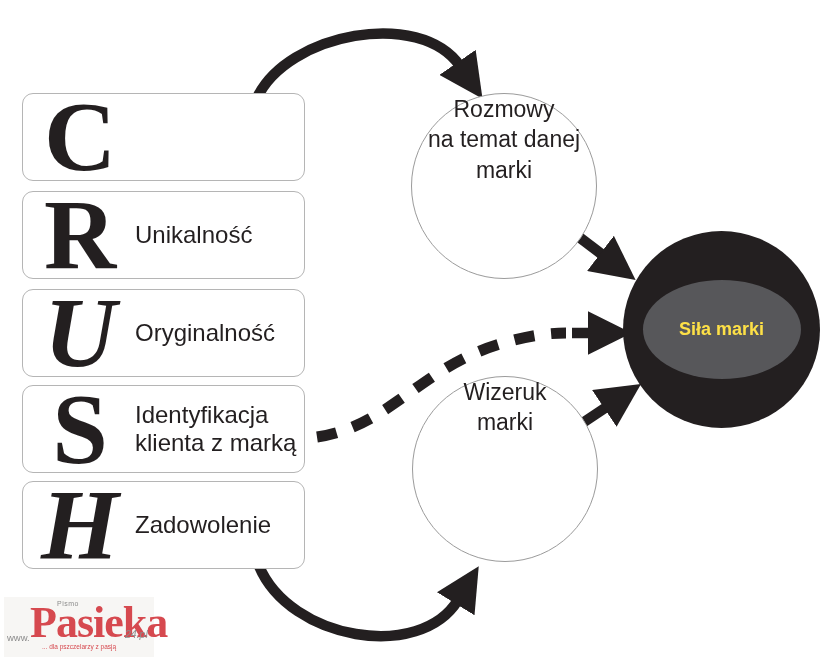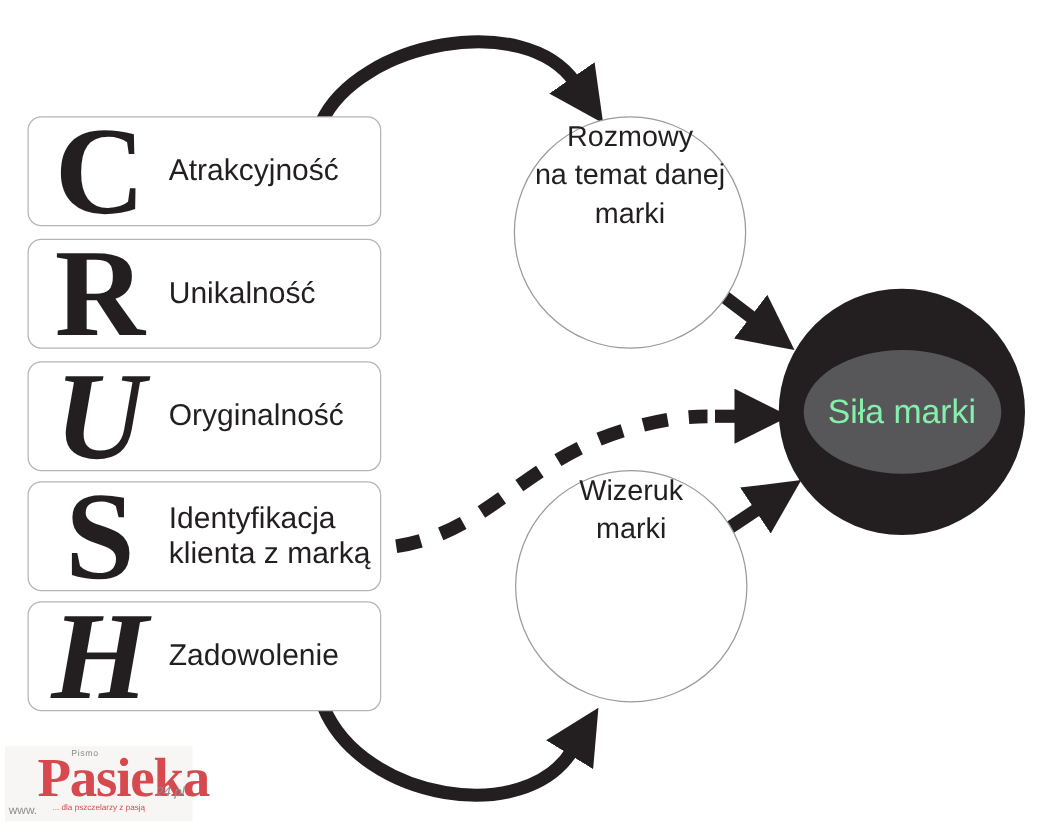--- a/index.html
+++ b/index.html
@@ -43,27 +43,27 @@
     position:absolute;left:623px;top:231px;width:197px;height:197px;border-radius:50%;
     background:var(--dark-circle,#231f20);
     display:flex;align-items:center;justify-content:center;
   }
   #node-strength .inner-ellipse{
     width:158px;height:99px;border-radius:50%;
     background:var(--inner-ellipse,#57575a);
     display:flex;align-items:center;justify-content:center;
   }
   #node-strength .inner-ellipse span{
-    color:#86efac;font-weight:normal;font-size:27px;white-space:nowrap;
+    color:#fde047;font-weight:bold;font-size:18px;white-space:nowrap;
   }
 
   
   #logo{position:absolute;left:4px;top:597px;width:150px;height:60px;background:#f7f6f4;}
   #logo .kicker{position:absolute;left:53px;top:3px;font-size:7px;color:var(--logo-gray,#8c8c8c);letter-spacing:.5px;}
-  #logo .www{position:absolute;left:3px;top:46px;font-size:9.5px;color:var(--logo-gray,#8c8c8c);}
+  #logo .www{position:absolute;left:3px;top:35px;font-size:9.5px;color:var(--logo-gray,#8c8c8c);}
   #logo .name{
     position:absolute;left:26px;top:4px;font-family:Liberation Serif, serif;
     font-weight:bold;font-size:44px;line-height:1;color:var(--logo-red,#d6494f);letter-spacing:-1px;
   }
   #logo .suffix{position:absolute;left:121px;top:31px;font-size:10.5px;color:var(--logo-gray,#8c8c8c);font-style:italic;}
   #logo .tagline{position:absolute;left:38px;top:46px;font-size:6.5px;color:var(--logo-red,#d6494f);white-space:nowrap;}
 </style>
 </head>
 <body>
 
@@ -78,23 +78,20 @@
     <path d="M 257,98 C 287,33 420,8 460,66" stroke-width="10.5" marker-end="url(#ah)"></path>
     <path d="M 259,566 C 290,640 420,662 458,600" stroke-width="10.5" marker-end="url(#ah)"></path>
     <path d="M 317,437 C 390,426 420,368 500,344 C 530,335 550,333 566,333" stroke-width="11" stroke-dasharray="20 17"></path>
     <line x1="572" y1="333" x2="592" y2="333" stroke-width="10.5" marker-end="url(#ah)"></line>
     <line x1="579" y1="237" x2="604" y2="256" stroke-width="10.5" marker-end="url(#ah)"></line>
     <line x1="584" y1="422" x2="608" y2="406" stroke-width="10.5" marker-end="url(#ah)"></line>
   </svg>
 
   <div class="crush-box" style="top:93px">
     <div class="crush-letter">C</div>
-    <div class="crush-label">
-      <span>Atrakcyjność</span>
-    </div>
   </div>
 
   <div class="crush-box" style="top:191px">
     <div class="crush-letter">R</div>
     <div class="crush-label">
       <span>Unikalność</span>
     </div>
   </div>
 
   <div class="crush-box" style="top:289px">

